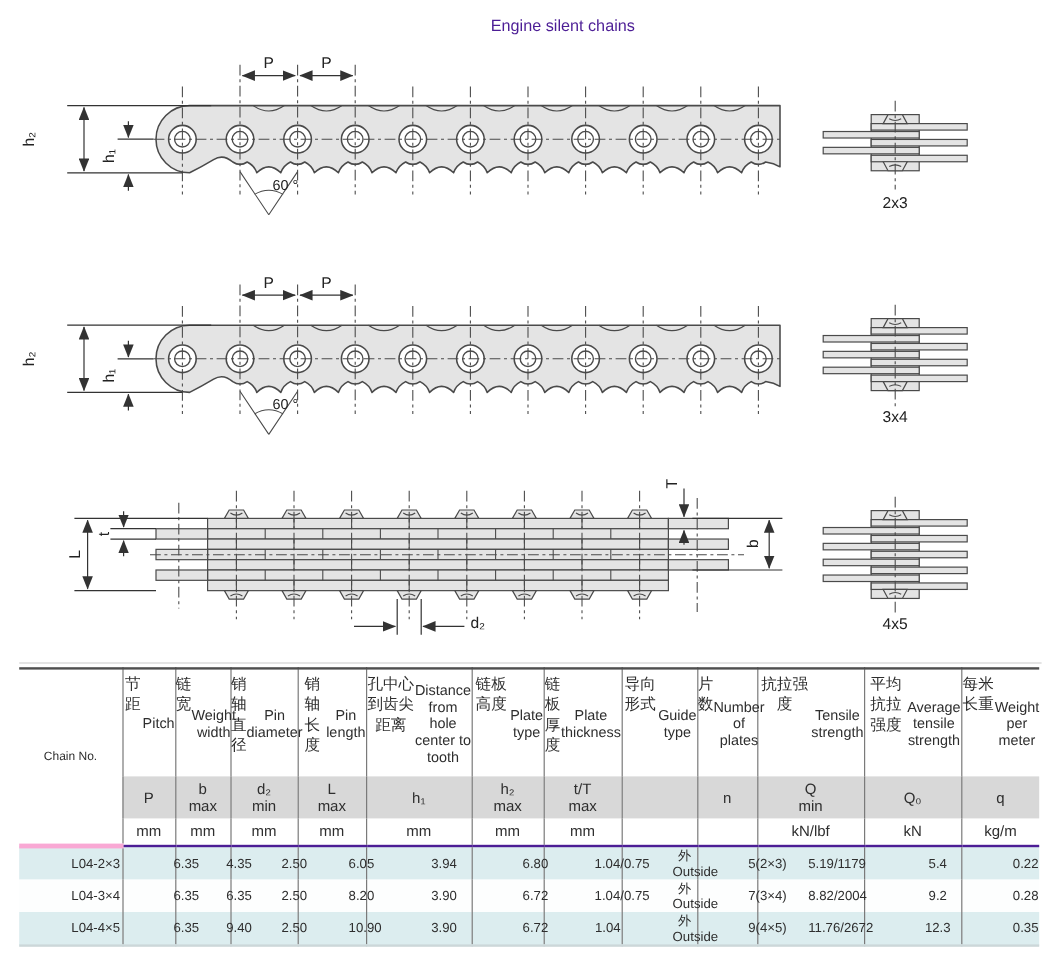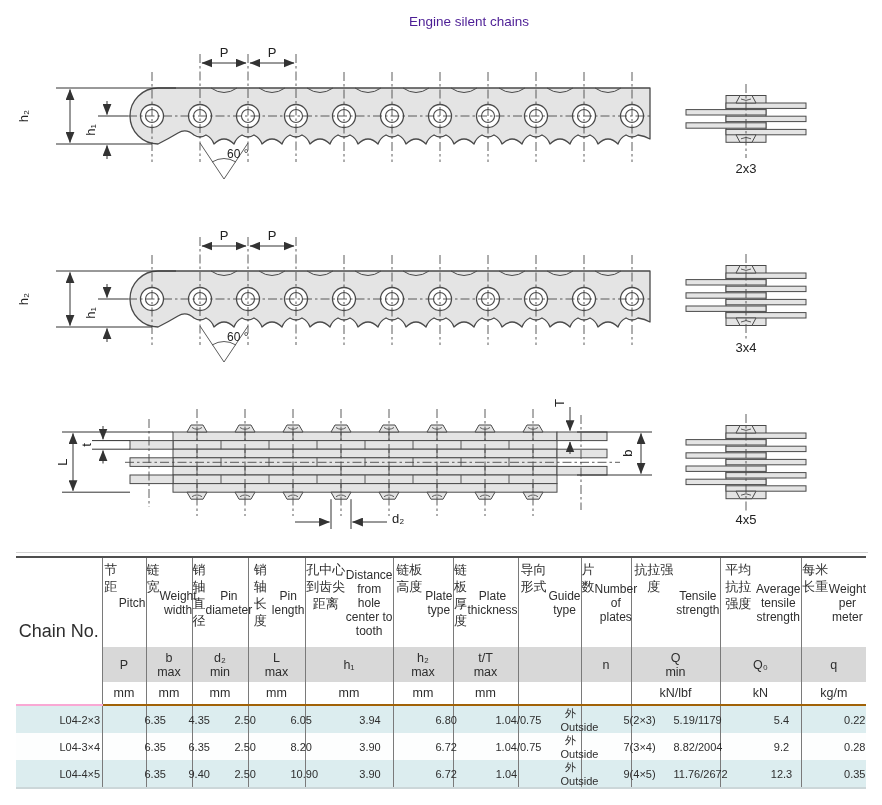--- a/index.html
+++ b/index.html
@@ -29,22 +29,22 @@
   td.c0{border-left:none;}
   tr.hdr td{height:89px;}
   .hcell{display:flex;height:89px;}
   .cn{font-size:13px;line-height:17px;padding-top:3px;}
   .enw{flex:1;display:flex;align-items:center;justify-content:center;}
   .en{font-size:12px;line-height:14px;}
   tr.sym td{height:35px;background:#d8d8d8;}
   .scell{display:flex;flex-direction:column;justify-content:center;height:35px;
          font-size:12.5px;line-height:14px;}
   .s2:empty{display:none;}
-  tr.unit td{height:22px;font-size:12.5px;border-bottom:2px solid #a16207;margin-top:32px;}
-  td.chainno{font-size:18px;border-bottom:2px solid #f9a8d4;}
+  tr.unit td{height:22px;font-size:12.5px;border-bottom:2px solid #4c1d95;margin-top:32px;}
+  td.chainno{font-size:10px;border-bottom:4px solid #f9a8d4;}
   tr.dr td{height:23px;font-size:11px;padding-left:42px;}
   tr.r0 td, tr.r2 td{background:#dcedef;}
   tr.r1 td{background:#fdfefe;}
 </style>
 </head>
 <body>
 
 <div class="page">
 
   <div class="title">Engine silent chains</div>

